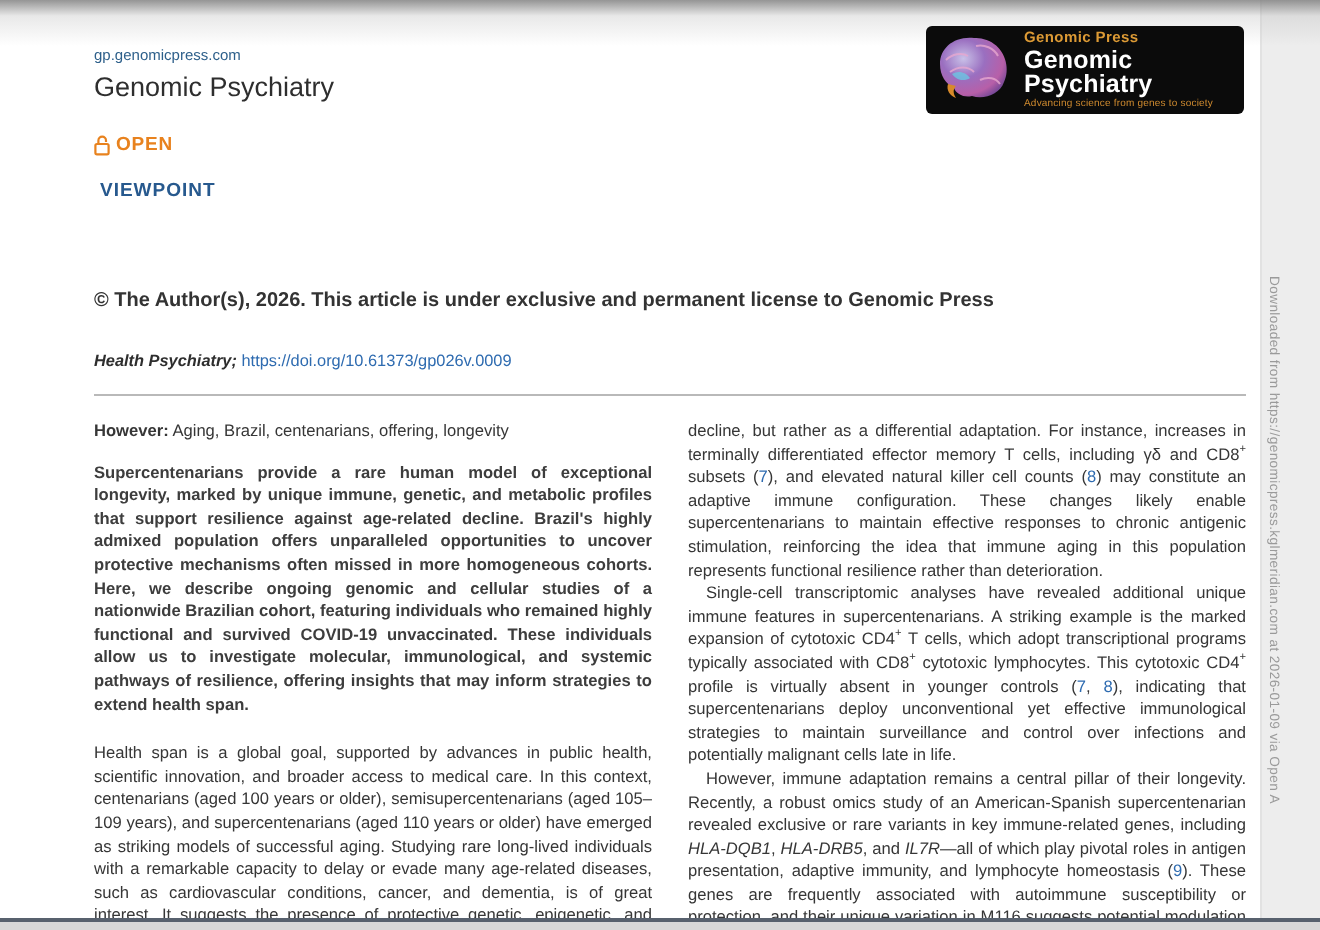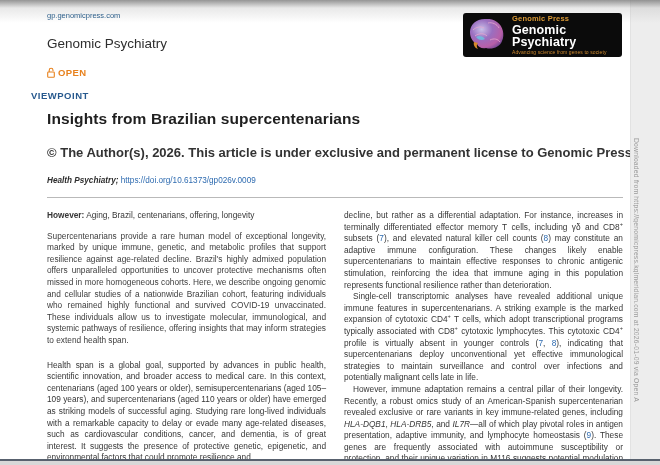--- a/index.html
+++ b/index.html
@@ -22,51 +22,51 @@
   }
   .watermark {
     position:absolute; left:633px; top:138px; height:327px; overflow:hidden; z-index:2;
     writing-mode:vertical-rl; font-size:6.8px; letter-spacing:.2px; color:#9a9a9a;
     white-space:nowrap;
   }
   .bottom-rule { position:absolute; left:0; top:459px; width:660px; height:2px; background:#58616e; z-index:6; }
   .bottom-strip { position:absolute; left:0; top:461px; width:660px; height:4px; background:#d8d8d8; z-index:6; }
 
   
-  .site-url { position:absolute; left:47px; top:11px; font-size:7.5px; color:#2d5f8a; text-decoration:none; z-index:6; }
+  .site-url { position:absolute; left:47px; top:23px; font-size:7.5px; color:#2d5f8a; text-decoration:none; z-index:6; }
   .logo {
     position:absolute; left:463px; top:13px; width:159px; height:44px; z-index:6;
     background:#0b0b0b; border-radius:3px; display:flex; align-items:center; padding:2px 4px 2px 3px;
   }
   .logo-brain { flex:0 0 auto; }
   .logo-text { margin-left:4px; line-height:1; }
   .logo-publisher { font-size:7.5px; font-weight:bold; color:#dc9a35; letter-spacing:.2px; }
   .logo-journal { font-size:12.5px; font-weight:bold; color:#ffffff; margin-top:1px; letter-spacing:.1px; }
   .logo-tagline { font-size:5px; color:#d08b2f; margin-top:1.5px; letter-spacing:.1px; }
 
   .journal-heading { position:absolute; left:47px; top:36px; font-size:13.5px; font-weight:500; color:#2e2e2e; }
   .open-row { position:absolute; left:47px; top:67px; display:flex; align-items:center; }
   .open-label { font-size:9.5px; font-weight:bold; color:#e8821e; letter-spacing:.4px; margin-left:3px; }
-  .viewpoint { position:absolute; left:31px; top:90px; font-size:9.5px; font-weight:bold; color:#27598e; letter-spacing:.5px; }
+  .viewpoint { position:absolute; left:50px; top:90px; font-size:9.5px; font-weight:bold; color:#27598e; letter-spacing:.5px; }
   .article-title { position:absolute; left:47px; top:110px; font-size:15.5px; font-weight:600; color:#1f1f1f; letter-spacing:.1px; }
-  .copyright { position:absolute; left:47px; top:145px; font-size:13px; font-weight:600; color:#333; }
+  .copyright { position:absolute; left:47px; top:145px; font-size:10px; font-weight:600; color:#333; }
   .citation { position:absolute; left:47px; top:176px; font-size:8.2px; color:#2e2e2e; }
   .citation .jname { font-weight:bold; font-style:italic; }
   .citation a { color:#2e6bb0; text-decoration:none;text-align:center; }
   .rule { position:absolute; left:47px; top:197px; width:576px; height:1px; background:#b9b9b9; }
 
   
   .columns {
     position:absolute; left:47px; top:210px; width:576px; height:249px;
     display:flex; gap:18px; overflow:hidden;
   }
   .col { width:279px; font-size:8.3px; line-height:11.6px; color:#363636; text-align:justify; }
   .keywords-line { margin-bottom:9px; }
   .keywords-line .kw-label { font-weight:bold; }
-  .abstract { font-weight:normal; color:#3d3d3d; margin-bottom:13px; }
+  .abstract { font-weight:bold; color:#3d3d3d; margin-bottom:13px; }
   .para { text-align:justify; }
   .para.indent { text-indent:9px; }
   .para sup { font-size:5.6px; line-height:0; vertical-align:super; }
   .para em { font-style:italic; }
   .para a.ref { color:#2e6bb0; text-decoration:none; }
 </style>
 </head>
 <body>
 
 <div id="screen">
@@ -102,21 +102,20 @@
   <div class="open-row">
     <svg width="8" height="11" viewBox="0 0 8 11">
       <path d="M2.2 5 V3.2 a1.9 1.9 0 0 1 3.8 0 V4" stroke="#e8821e" stroke-width="1.1" fill="none"></path>
       <rect x="0.7" y="5" width="6.6" height="5.2" rx="0.8" fill="none" stroke="#e8821e" stroke-width="1.1"></rect>
     </svg>
     <span class="open-label">OPEN</span>
   </div>
 
   <div class="viewpoint">VIEWPOINT</div>
 
-  <div class="article-title">Insights from Brazilian supercentenarians</div>
 
   <div class="copyright">© The Author(s), 2026. This article is under exclusive and permanent license to Genomic Press</div>
 
   <div class="citation">
     <span class="jname">Health Psychiatry;</span>
     <span> </span>
     <a href="#">https://doi.org/10.61373/gp026v.0009</a>
   </div>
 
   <div class="rule"></div>

